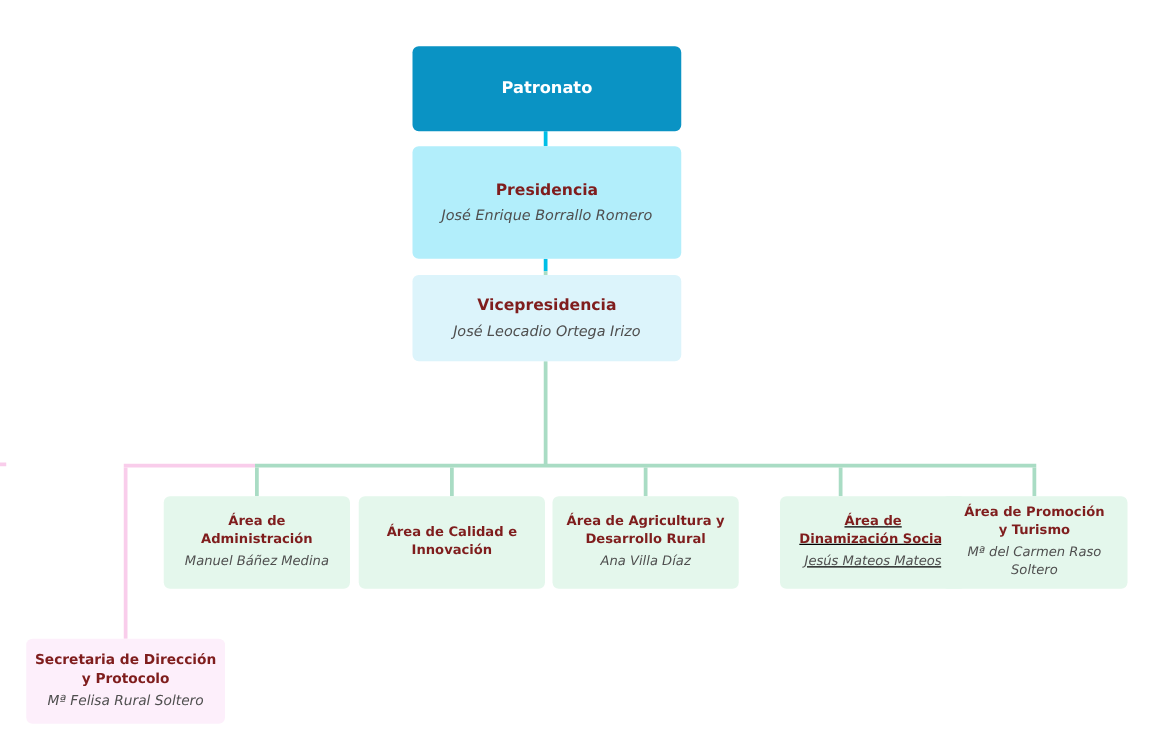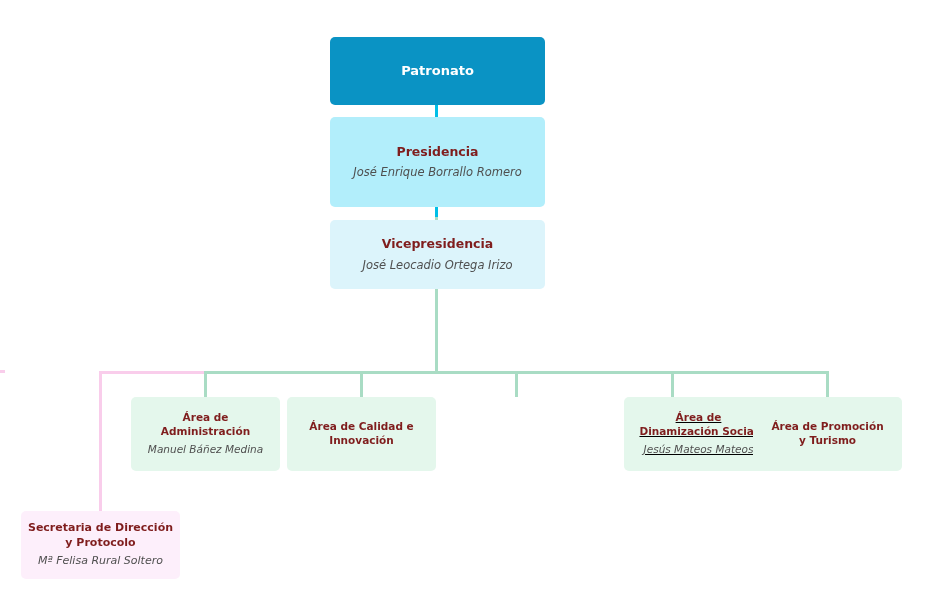--- a/index.html
+++ b/index.html
@@ -84,30 +84,37 @@
   <div class="node area area1">
     <div class="title">Área de Administración</div>
     <div class="name">Manuel Báñez Medina</div>
   </div>
 
   <div class="node area area2">
     <div class="title">Área de Calidad e
 Innovación</div>
   </div>
 
+  <div class="node area area3">
+    <div class="title">Área de Agricultura y
+Desarrollo Rural</div>
+    <div class="name">Ana Villa Díaz</div>
+  </div>
 
   <div class="node area area4">
     <div class="title">Área de
 Dinamización Social</div>
     <div class="name">Jesús Mateos Mateos</div>
   </div>
 
   <div class="node area area5">
     <div class="title">Área de Promoción
 y Turismo</div>
+    <div class="name">Mª del Carmen Raso
+Soltero</div>
   </div>
 
   <div class="node secretary">
     <div class="title">Secretaria de Dirección
 y Protocolo</div>
     <div class="name">Mª Felisa Rural Soltero</div>
   </div>
 
 </div>
 

